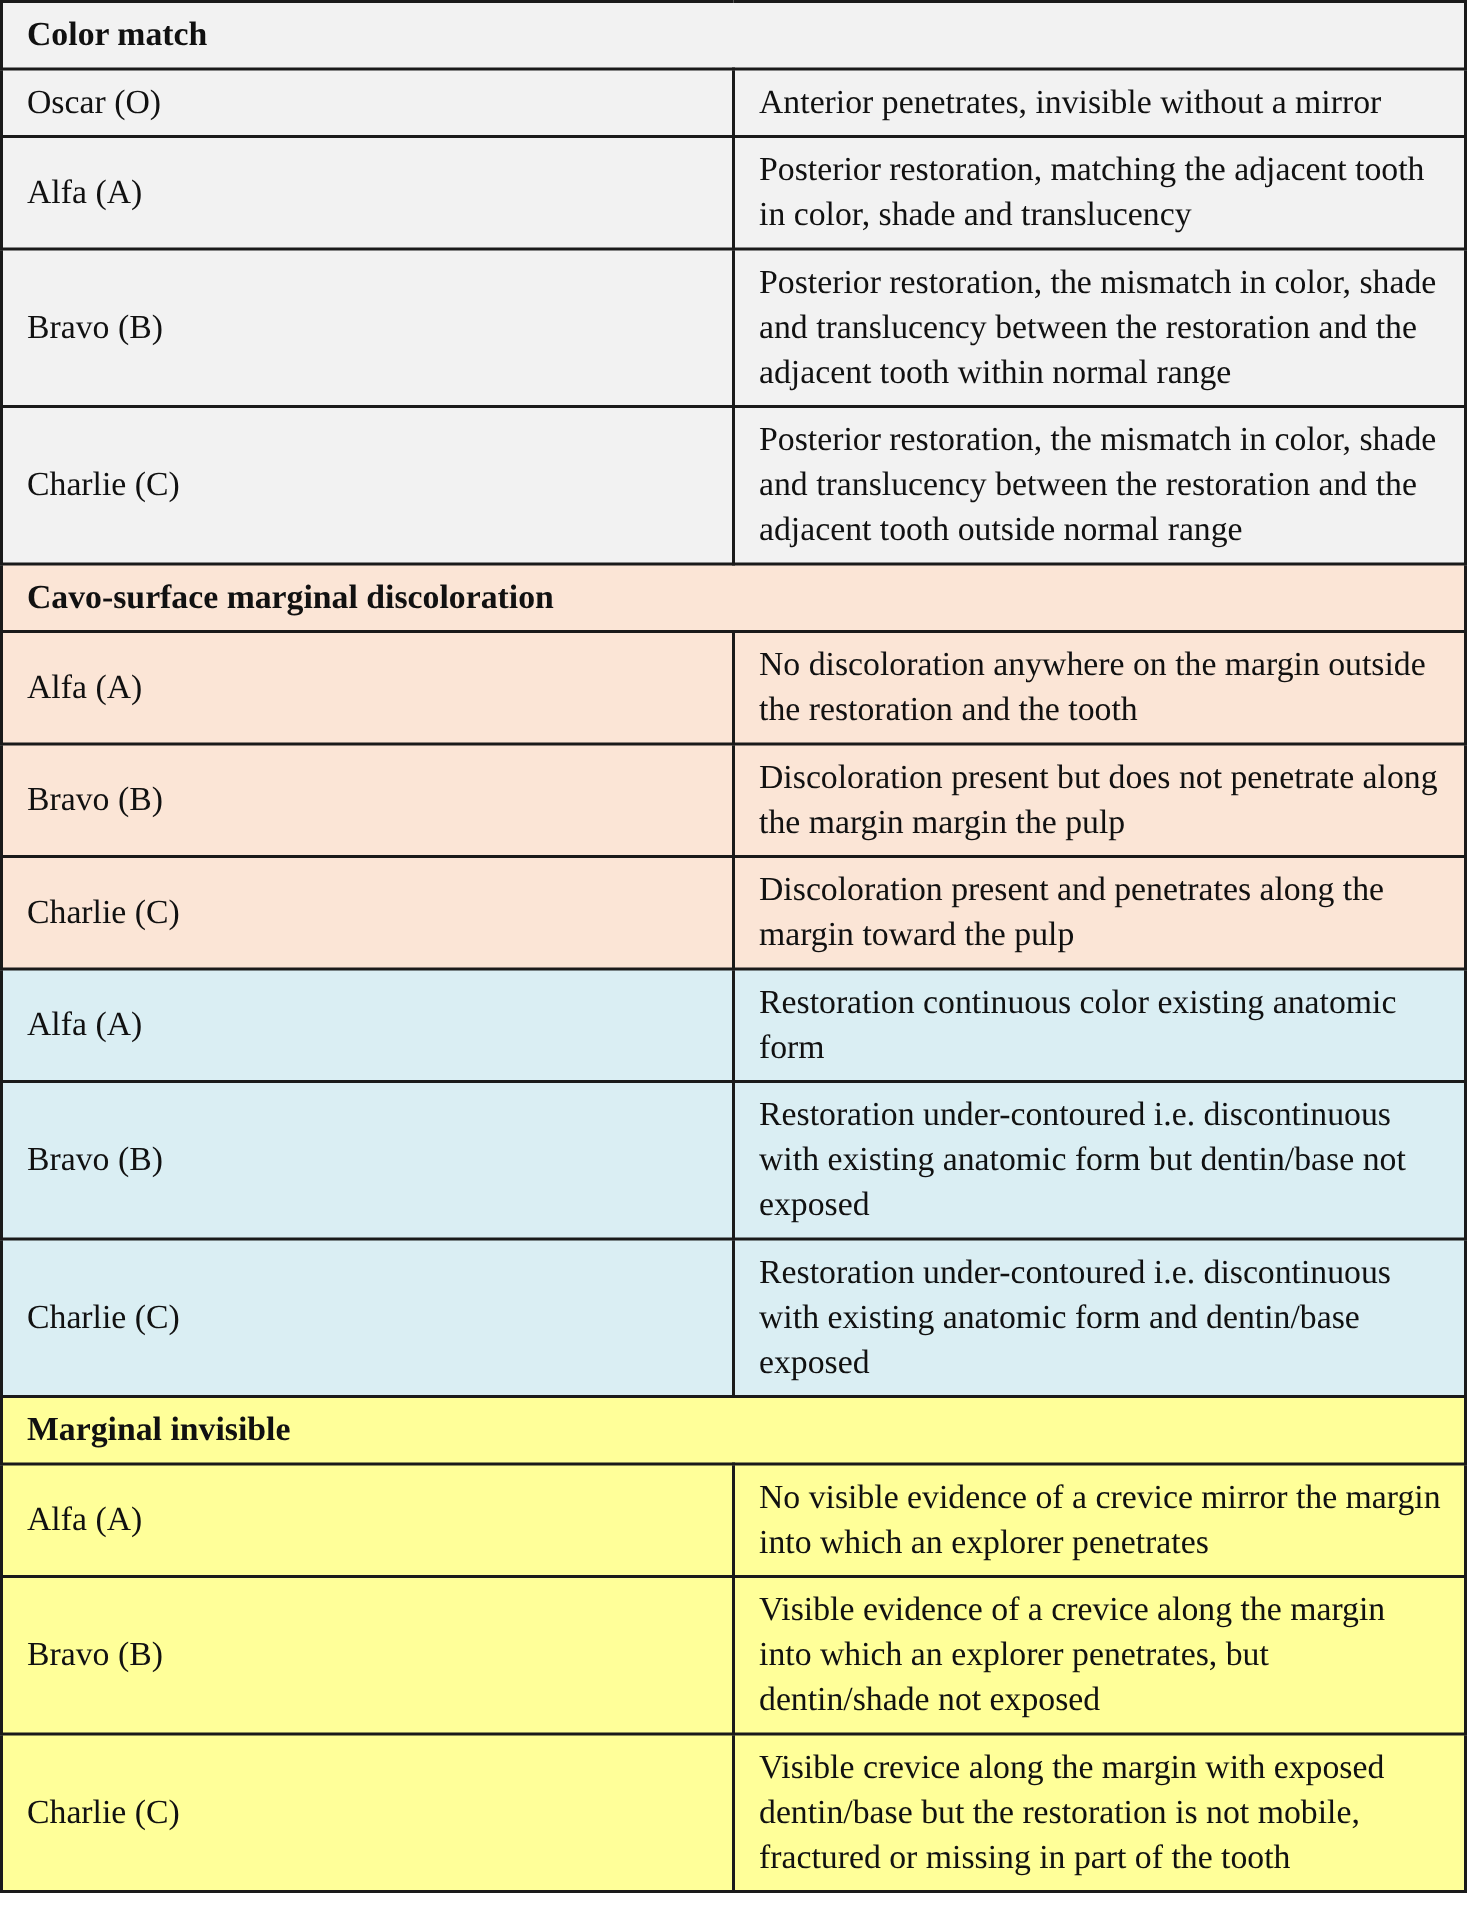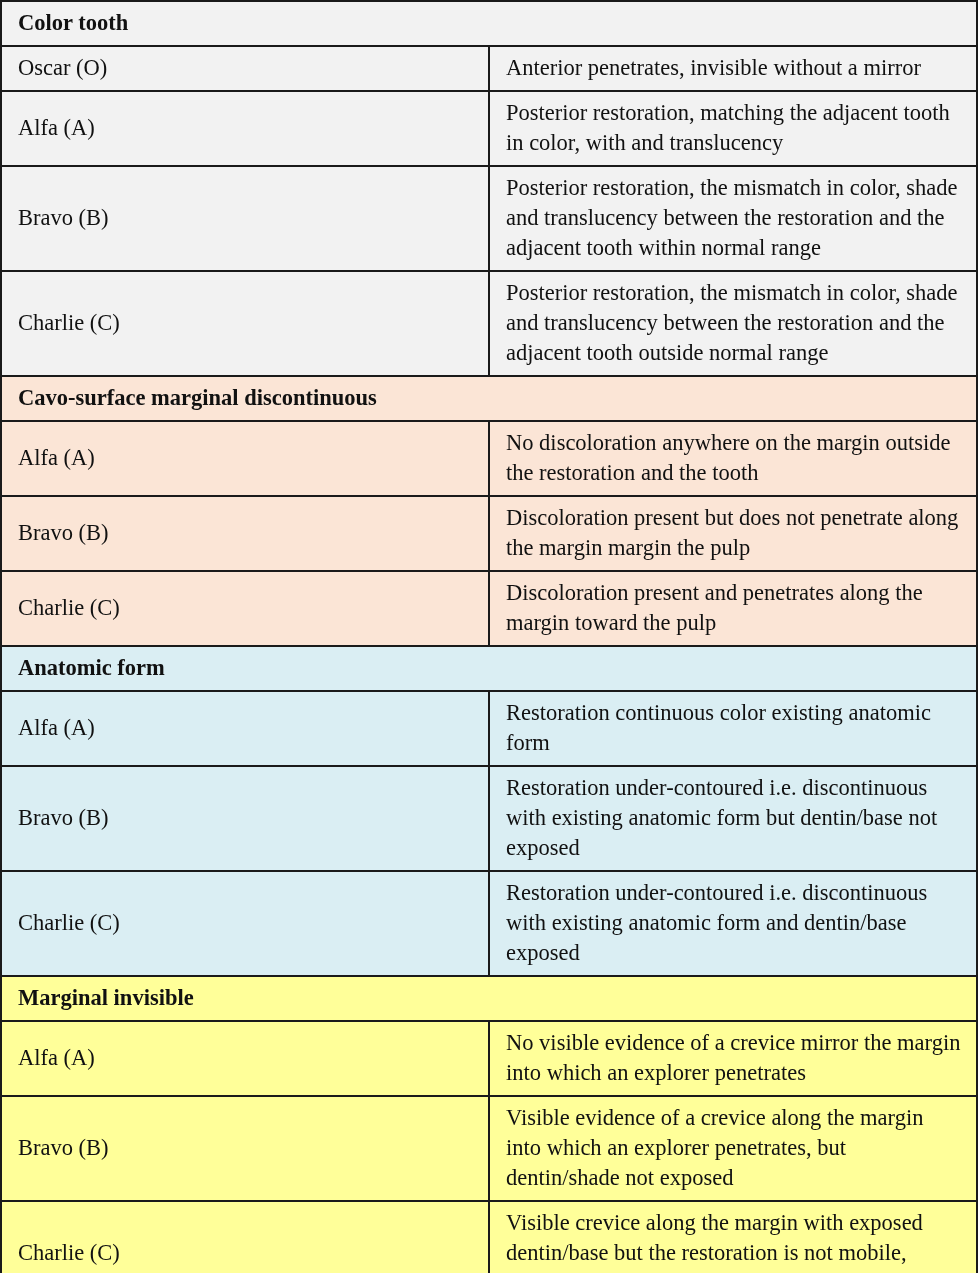--- a/index.html
+++ b/index.html
@@ -28,58 +28,55 @@
     .g-anat td { background: #daeef3; }
     .g-marg td { background: #ffff99; }
   </style>
 </head>
 <body>
 
 <table class="criteria">
   <tbody>
 
     <tr class="section g-color">
-      <td colspan="2">Color tooth</td>
+      <td colspan="2">Color match</td>
     </tr>
     <tr class="g-color">
       <td class="code">Oscar (O)</td>
       <td>Anterior penetrates, invisible without a mirror</td>
     </tr>
     <tr class="g-color">
       <td class="code">Alfa (A)</td>
-      <td>Posterior restoration, matching the adjacent tooth in color, with and translucency</td>
+      <td>Posterior restoration, matching the adjacent tooth in color, shade and translucency</td>
     </tr>
     <tr class="g-color">
       <td class="code">Bravo (B)</td>
       <td>Posterior restoration, the mismatch in color, shade and translucency between the restoration and the adjacent tooth within normal range</td>
     </tr>
     <tr class="g-color">
       <td class="code">Charlie (C)</td>
       <td>Posterior restoration, the mismatch in color, shade and translucency between the restoration and the adjacent tooth outside normal range</td>
     </tr>
 
     <tr class="section g-cavo">
-      <td colspan="2">Cavo-surface marginal discontinuous</td>
+      <td colspan="2">Cavo-surface marginal discoloration</td>
     </tr>
     <tr class="g-cavo">
       <td class="code">Alfa (A)</td>
       <td>No discoloration anywhere on the margin outside the restoration and the tooth</td>
     </tr>
     <tr class="g-cavo">
       <td class="code">Bravo (B)</td>
       <td>Discoloration present but does not penetrate along the margin margin the pulp</td>
     </tr>
     <tr class="g-cavo">
       <td class="code">Charlie (C)</td>
       <td>Discoloration present and penetrates along the margin toward the pulp</td>
     </tr>
 
-    <tr class="section g-anat">
-      <td colspan="2">Anatomic form</td>
-    </tr>
     <tr class="g-anat">
       <td class="code">Alfa (A)</td>
       <td>Restoration continuous color existing anatomic form</td>
     </tr>
     <tr class="g-anat">
       <td class="code">Bravo (B)</td>
       <td>Restoration under-contoured i.e. discontinuous with existing anatomic form but dentin/base not exposed</td>
     </tr>
     <tr class="g-anat">
       <td class="code">Charlie (C)</td>

